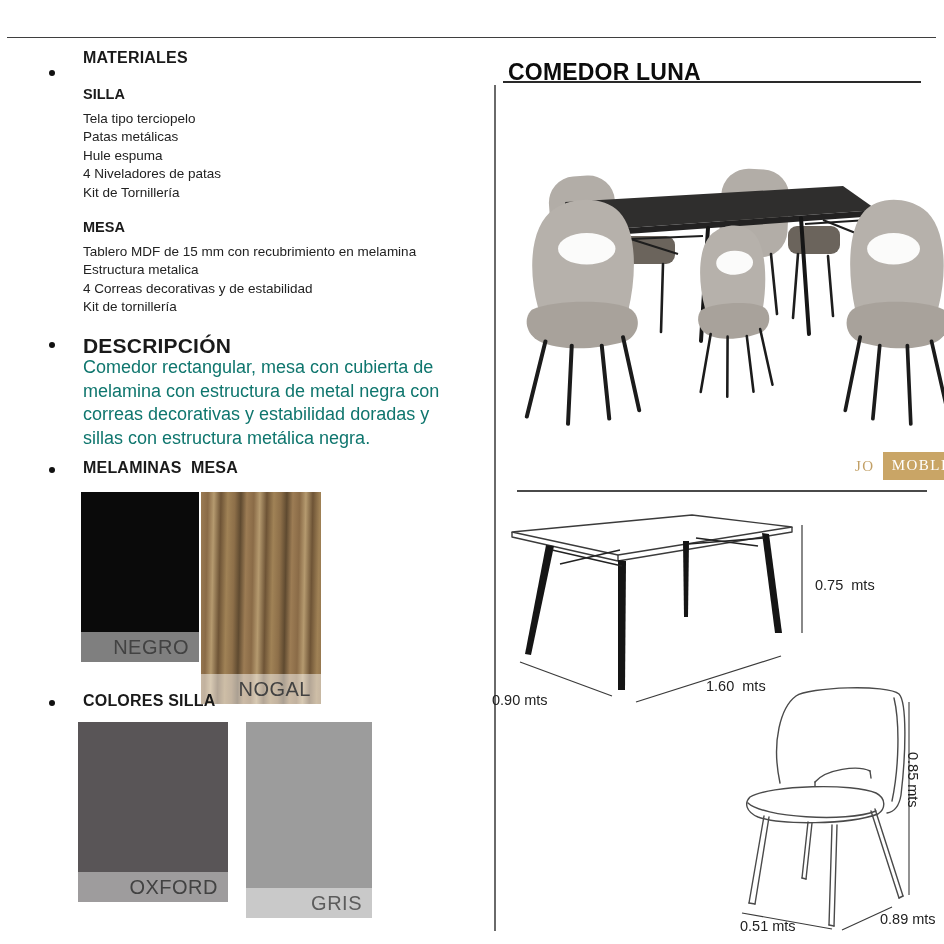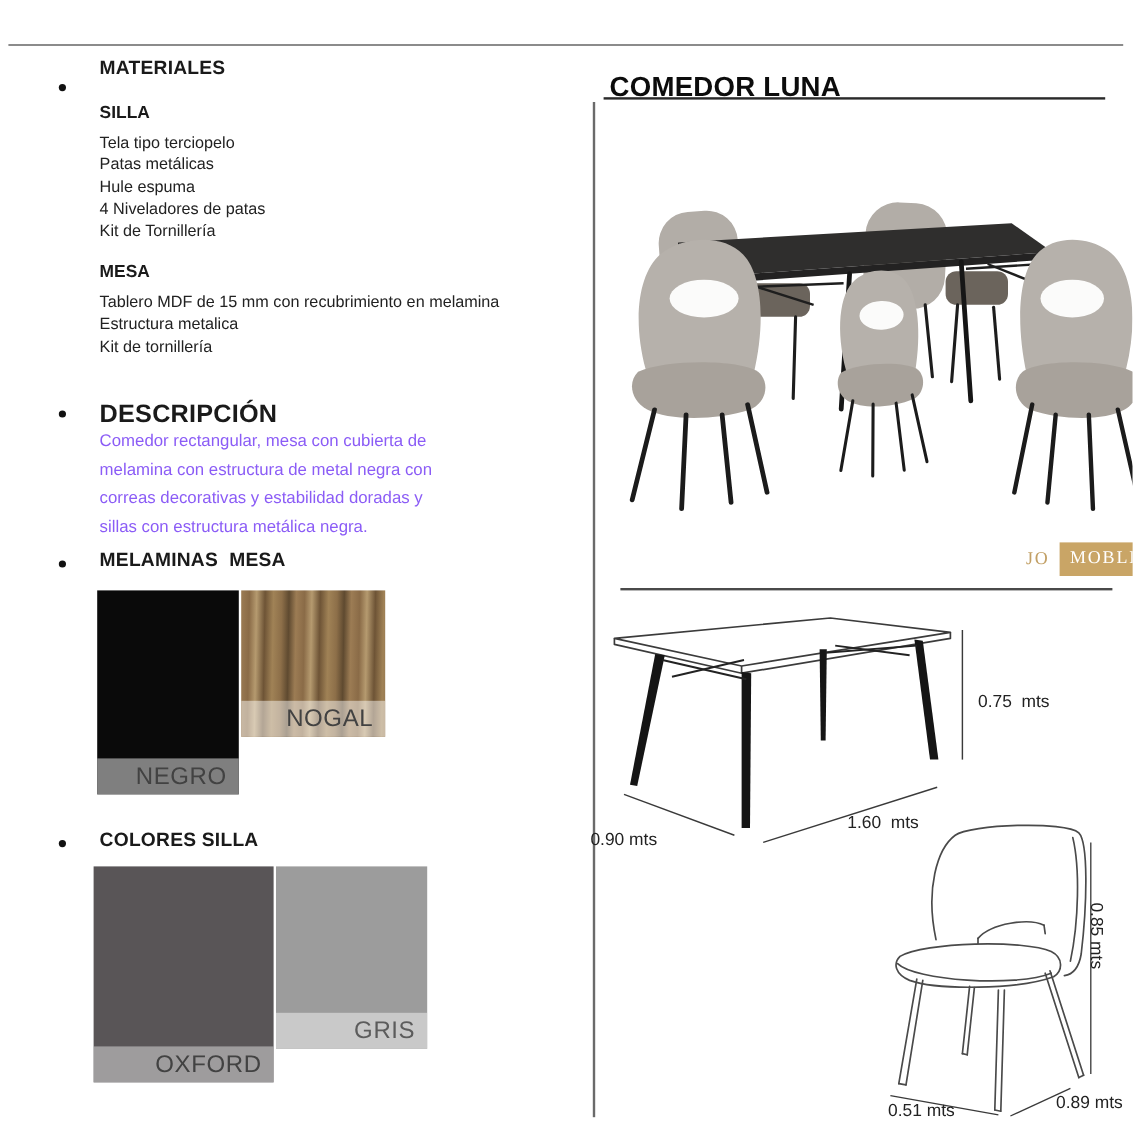--- a/index.html
+++ b/index.html
@@ -4,21 +4,21 @@
 <style>
   html,body{margin:0;padding:0;background:#fff;}
   .page{position:relative;width:944px;height:944px;background:#ffffff;
         font-family:"Liberation Sans",sans-serif;color:#1a1a1a;overflow:hidden;}
   .abs{position:absolute;}
   .rule{background:#3f3f3f;}
   .bullet{width:6px;height:6px;border-radius:50%;background:#111;}
   .h-main{font-size:16px;font-weight:bold;letter-spacing:0.2px;white-space:pre-wrap;}
   .h-sub{font-size:14.5px;font-weight:bold;}
   .list{font-size:13.5px;line-height:18.4px;color:#222;}
-  .desc-line{font-size:14px;line-height:23.5px;color:#8b5cf6;}
+  .desc-line{font-size:18px;line-height:23.5px;color:#0f766e;}
   .title{font-size:23px;font-weight:bold;color:#0c0c0c;letter-spacing:0.2px;margin-top:11px;}
   .dim{font-size:14.5px;color:#222;white-space:pre;}
   .dim-vert{writing-mode:vertical-rl;}
   
   .swatch-row{display:flex;gap:2px;}
   .swatch{position:relative;overflow:hidden;}
   .swatch-label{position:absolute;left:0;right:0;bottom:0;height:30px;
      background:rgba(255,255,255,0.48);display:flex;align-items:center;
      justify-content:flex-end;padding-right:10px;font-size:20px;color:#424242;
      letter-spacing:0.5px;}
@@ -52,52 +52,53 @@
     <div>Patas metálicas</div>
     <div>Hule espuma</div>
     <div>4 Niveladores de patas</div>
     <div>Kit de Tornillería</div>
   </div>
 
   <div class="abs h-sub" style="left:83px;top:219px;">MESA</div>
   <div class="abs list" style="left:83px;top:243px;">
     <div>Tablero MDF de 15 mm con recubrimiento en melamina</div>
     <div>Estructura metalica</div>
+    <div>4 Correas decorativas y de estabilidad</div>
     <div>Kit de tornillería</div>
   </div>
 
   <div class="abs bullet" style="left:49px;top:342px;"></div>
   <div class="abs h-main" style="left:83px;top:334px;font-size:21px;">DESCRIPCIÓN</div>
   <div class="abs" style="left:83px;top:356px;">
     <div class="desc-line">Comedor rectangular, mesa con cubierta de</div>
     <div class="desc-line">melamina con estructura de metal negra con</div>
     <div class="desc-line">correas decorativas y estabilidad doradas y</div>
     <div class="desc-line">sillas con estructura metálica negra.</div>
   </div>
 
   <div class="abs bullet" style="left:49px;top:467px;"></div>
   <div class="abs h-main" style="left:83px;top:459px;">MELAMINAS  MESA</div>
 
   <div class="abs swatch-row" style="left:81px;top:492px;">
     <div class="swatch negro-bg" style="width:118px;height:170px;">
       <div class="swatch-label">NEGRO</div>
     </div>
-    <div class="swatch wood-bg2" style="width:120px;height:122px;">
+    <div class="swatch wood-bg2" style="width:120px;height:212px;">
       <div class="swatch-label">NOGAL</div>
     </div>
   </div>
 
   <div class="abs bullet" style="left:49px;top:700px;"></div>
   <div class="abs h-main" style="left:83px;top:692px;">COLORES SILLA</div>
 
   <div class="abs swatch-row" style="left:78px;top:722px;">
     <div class="swatch oxford-bg" style="width:124px;height:180px;">
       <div class="swatch-label" style="background:rgba(255,255,255,0.42);">OXFORD</div>
     </div>
-    <div class="swatch gris-bg" style="width:126px;height:152px;">
+    <div class="swatch gris-bg" style="width:126px;height:196px;margin-left:16px;">
       <div class="swatch-label" style="background:rgba(255,255,255,0.46);color:#5c5c5c;">GRIS</div>
     </div>
   </div>
 
   <div class="abs title" style="left:508px;top:48px;">COMEDOR LUNA</div>
   <div class="abs rule" style="left:503px;top:81px;width:418px;height:1.5px;background:#2a2a2a;"></div>
 
   <div class="abs rule" style="left:494px;top:85px;width:1.5px;height:846px;background:#6a6a6a;"></div>
 
   <svg class="abs" style="left:503px;top:166px;" width="441" height="267" viewBox="0 0 441 267">

